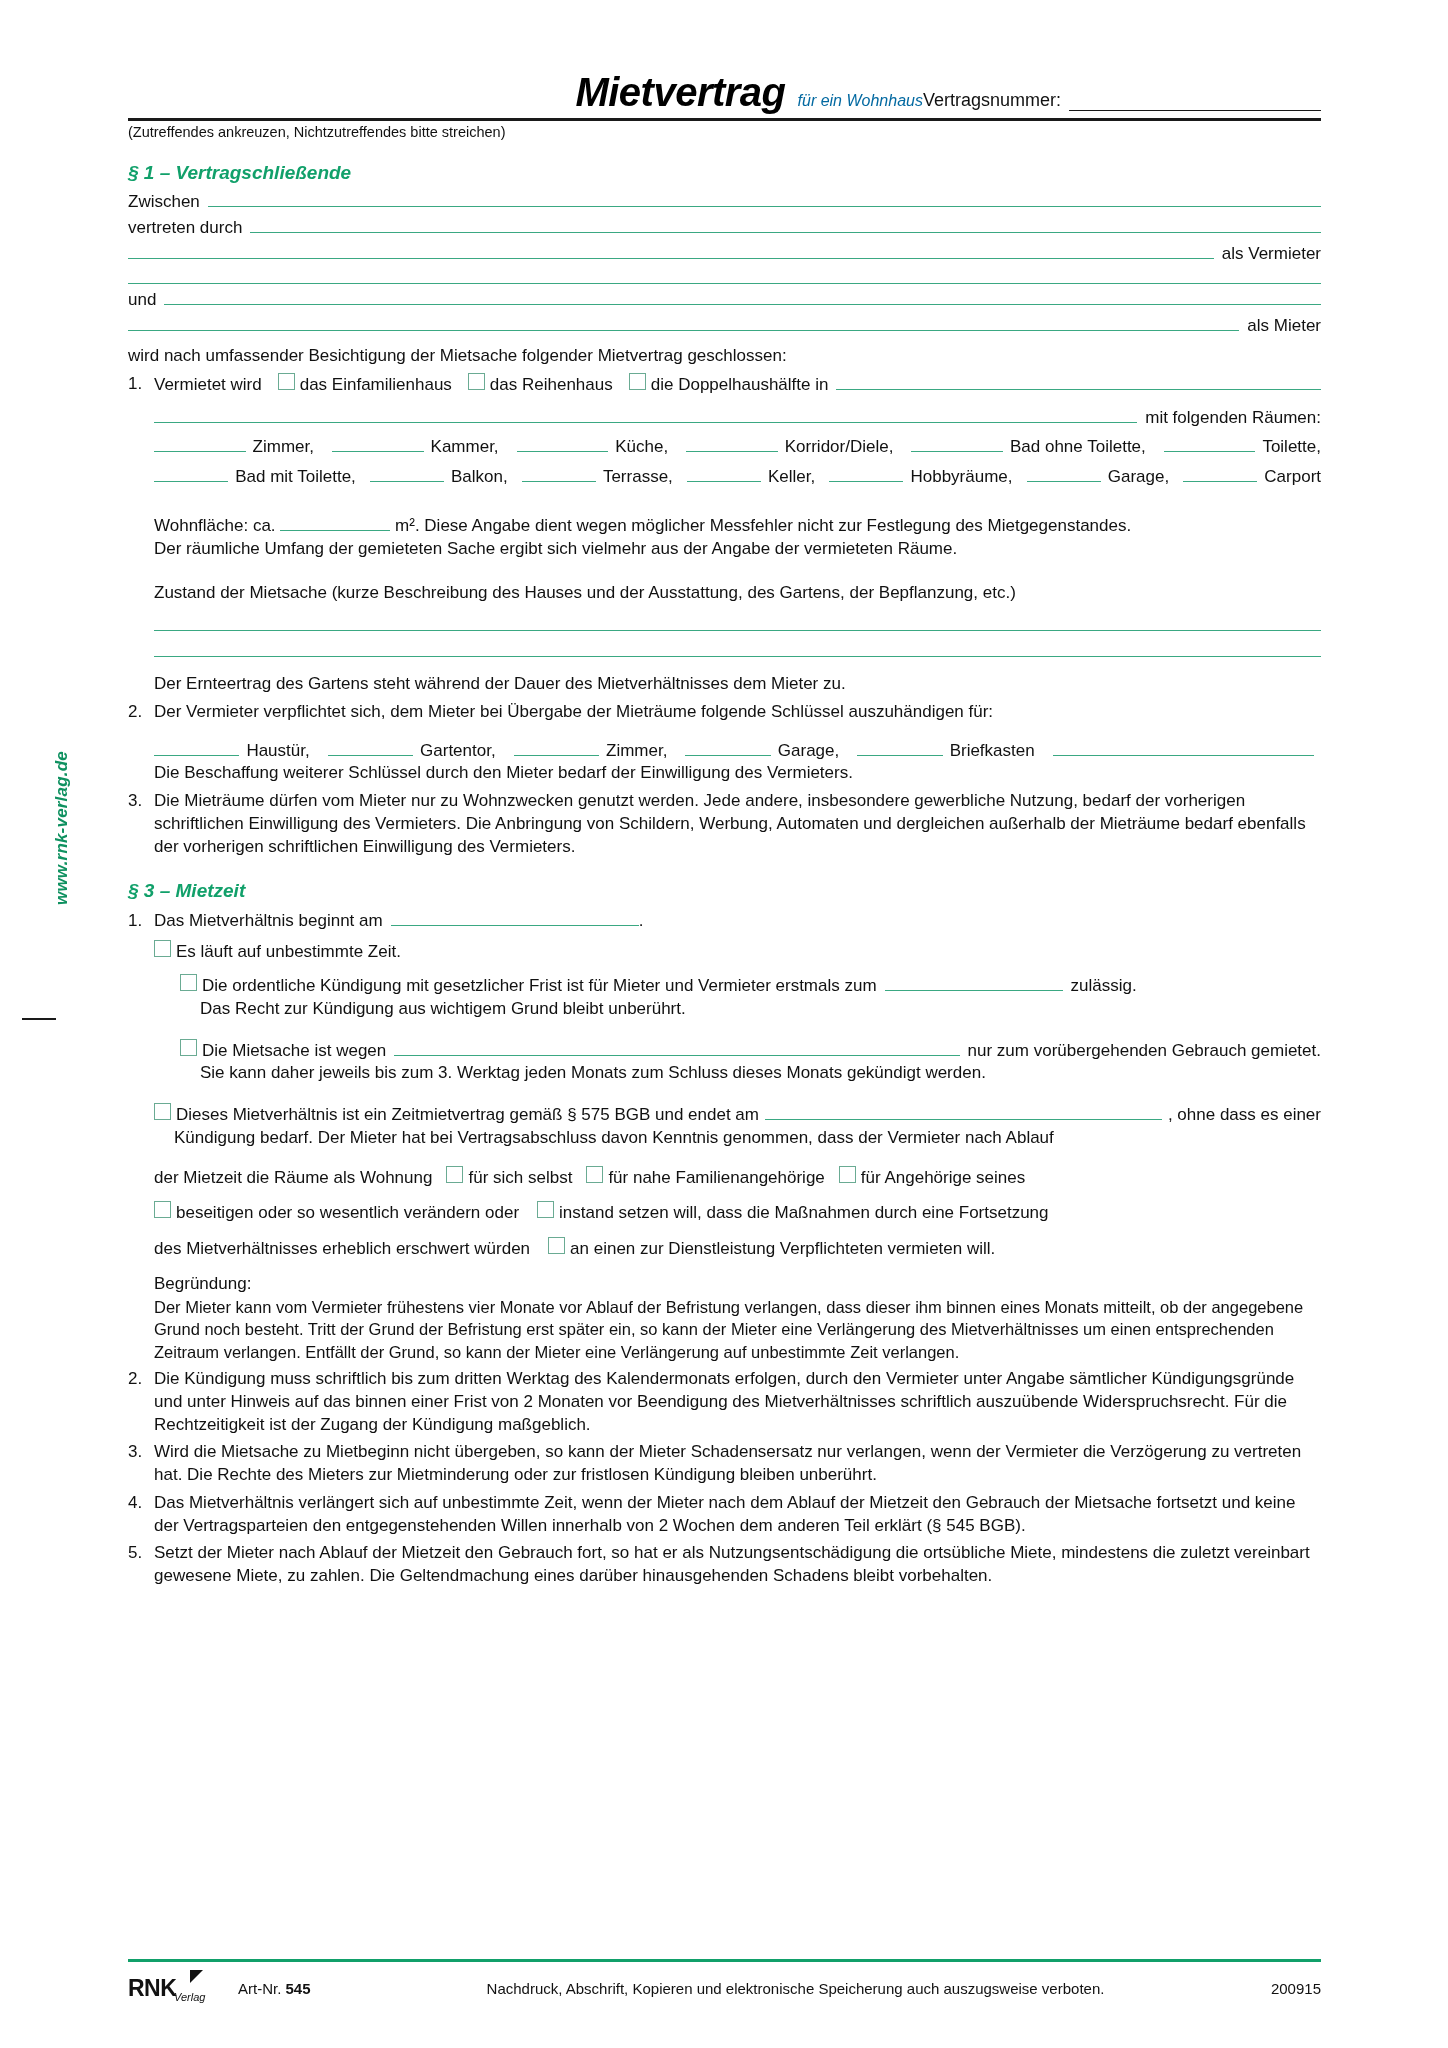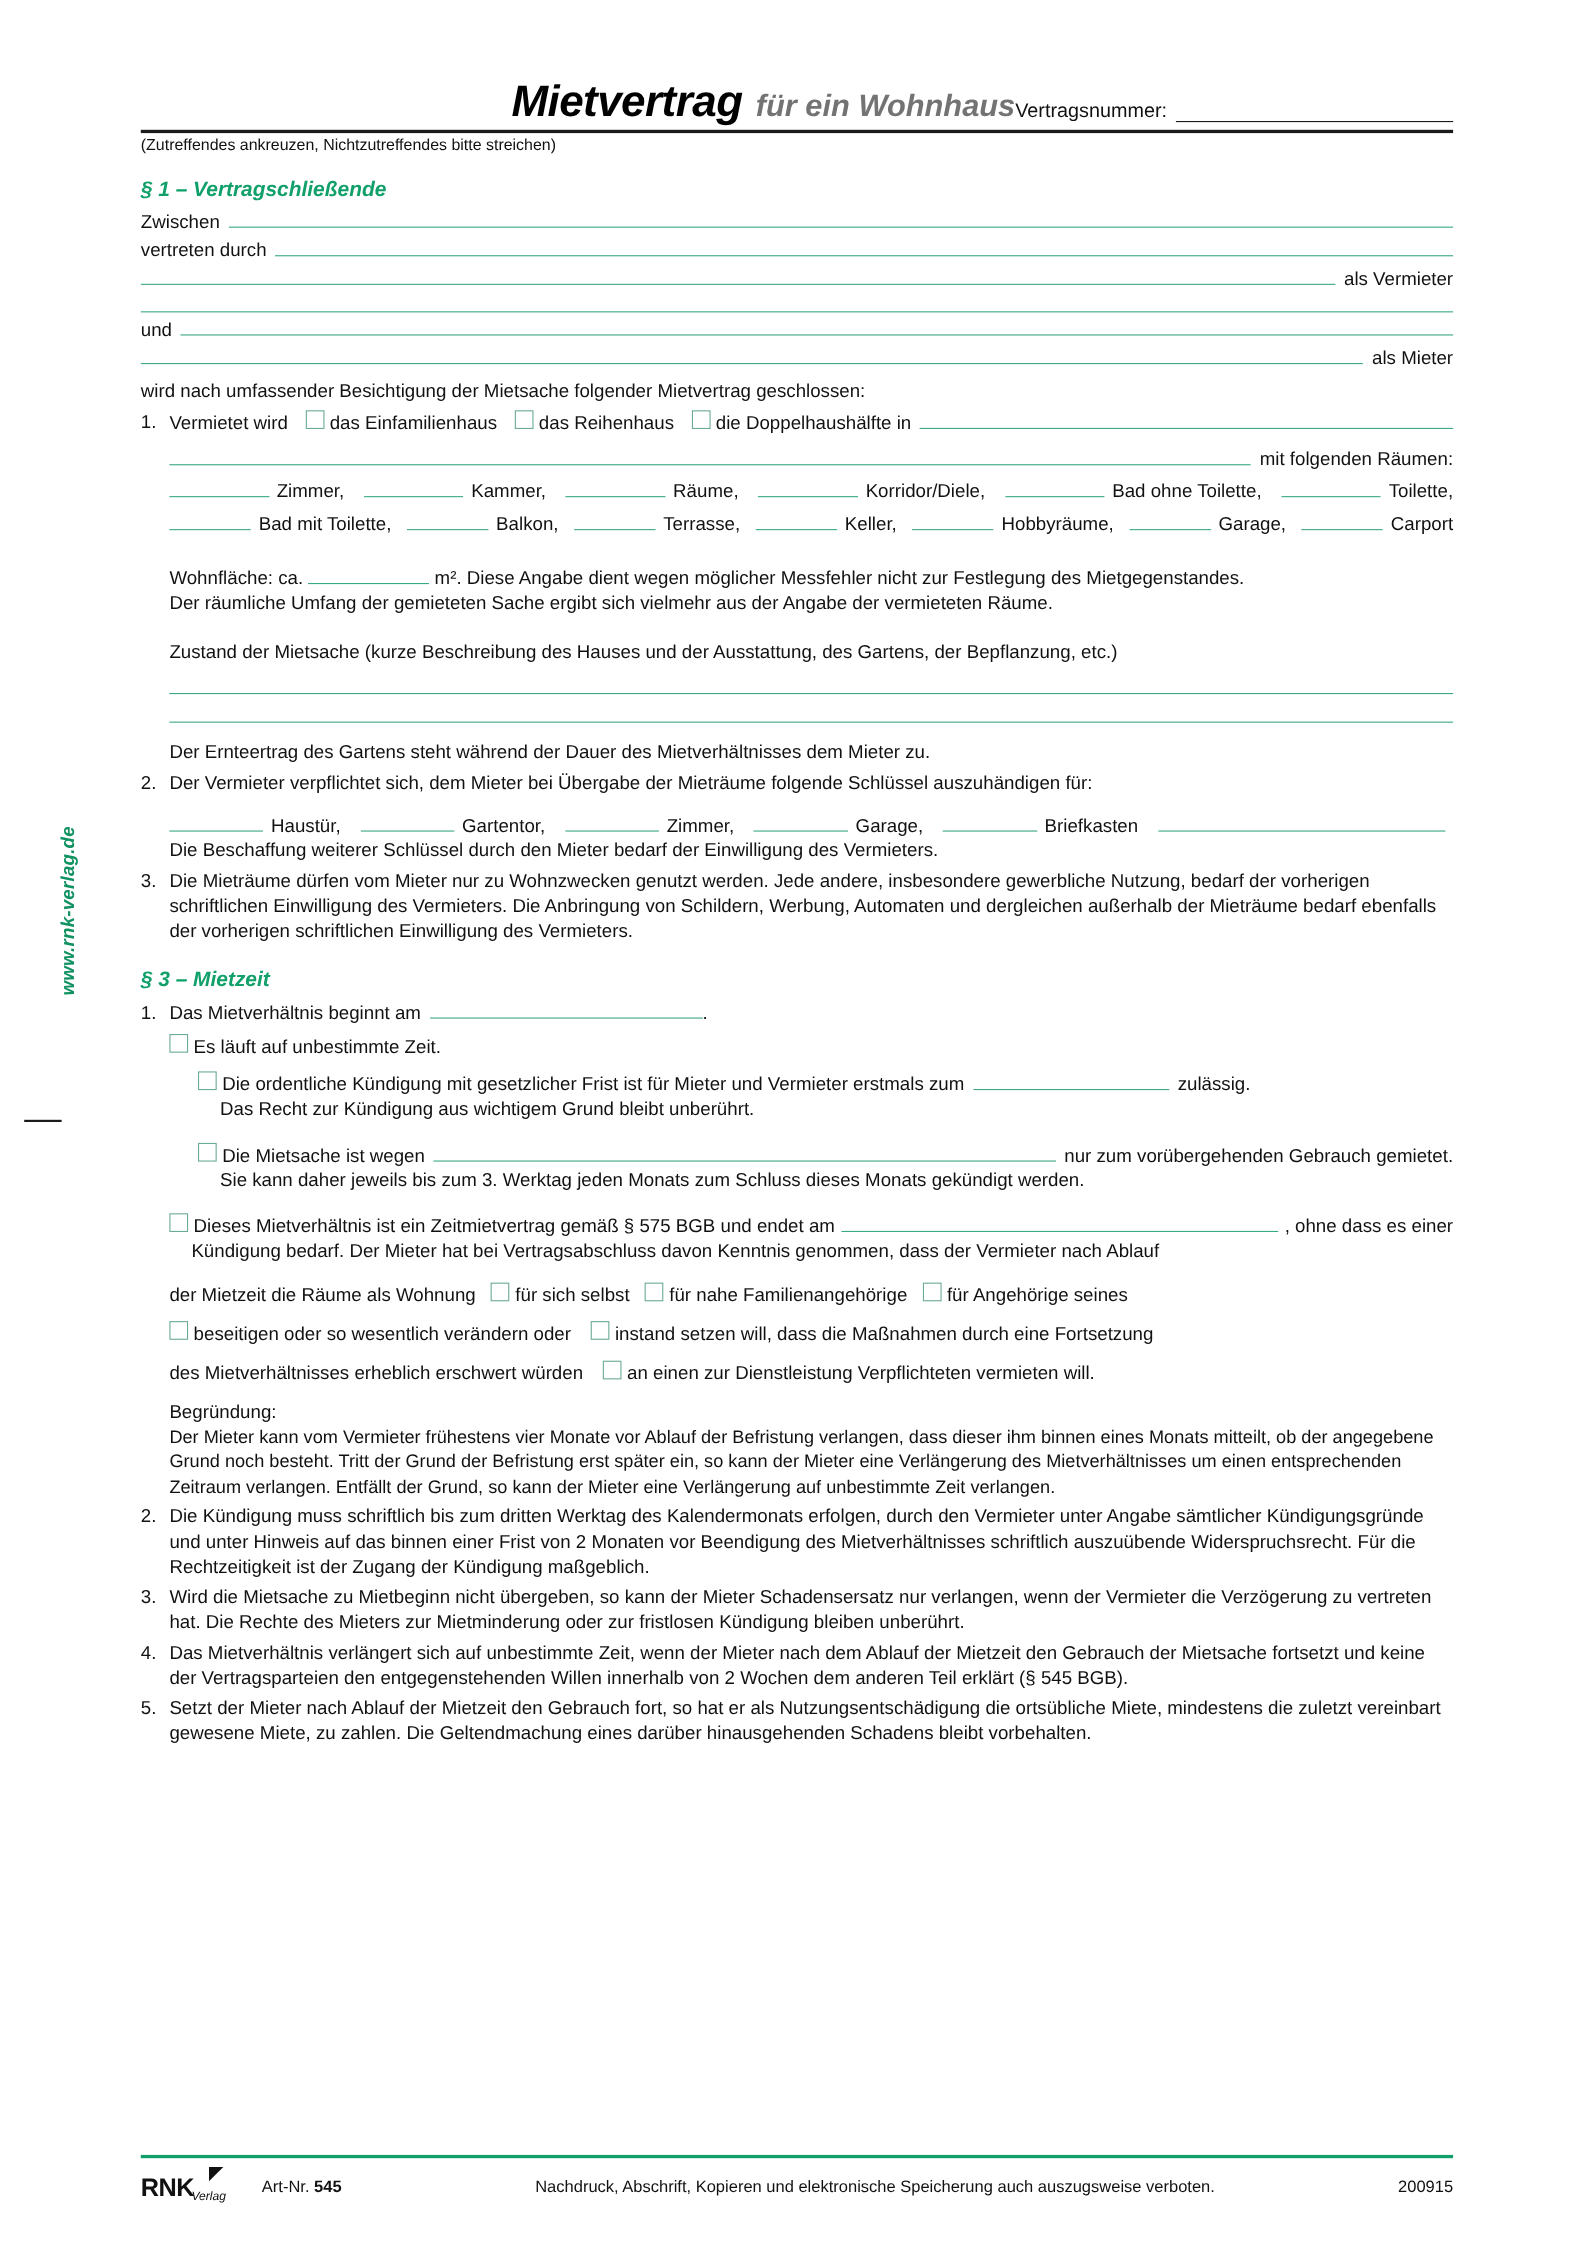--- a/index.html
+++ b/index.html
@@ -58,25 +58,25 @@
   }
   .title-wrap { display: flex; align-items: baseline; }
   .title-main {
     font-size: 40px;
     font-weight: bold;
     font-style: italic;
     letter-spacing: -.5px;
     color: #000;
   }
   .title-sub {
-    font-size: 28px;
-    font-weight: bold;
+    font-size: 16px;
+    font-weight: normal;
     font-style: italic;
     margin-left: 12px;
-    color: #737373;
+    color: #0369a1;
   }
   .contract-no {
     display: flex;
     align-items: flex-end;
     padding-bottom: 4px;
   }
   .contract-no .lbl { font-size: 18px; }
   .contract-no .fill {
     width: 252px;
     border-bottom: 1.5px solid #1a1a1a;
@@ -316,21 +316,21 @@
           <span class="slot">
               <span class="bl"></span>
               <span class="nm">Zimmer,</span>
             </span>
           <span class="slot">
               <span class="bl" style="margin-left:18px;"></span>
               <span class="nm">Kammer,</span>
             </span>
           <span class="slot">
               <span class="bl" style="margin-left:18px;"></span>
-              <span class="nm">Räume,</span>
+              <span class="nm">Küche,</span>
             </span>
           <span class="slot">
               <span class="bl" style="margin-left:18px;"></span>
               <span class="nm">Korridor/Diele,</span>
             </span>
           <span class="slot">
               <span class="bl" style="margin-left:18px;"></span>
               <span class="nm">Bad ohne Toilette,</span>
             </span>
           <span class="slot">

